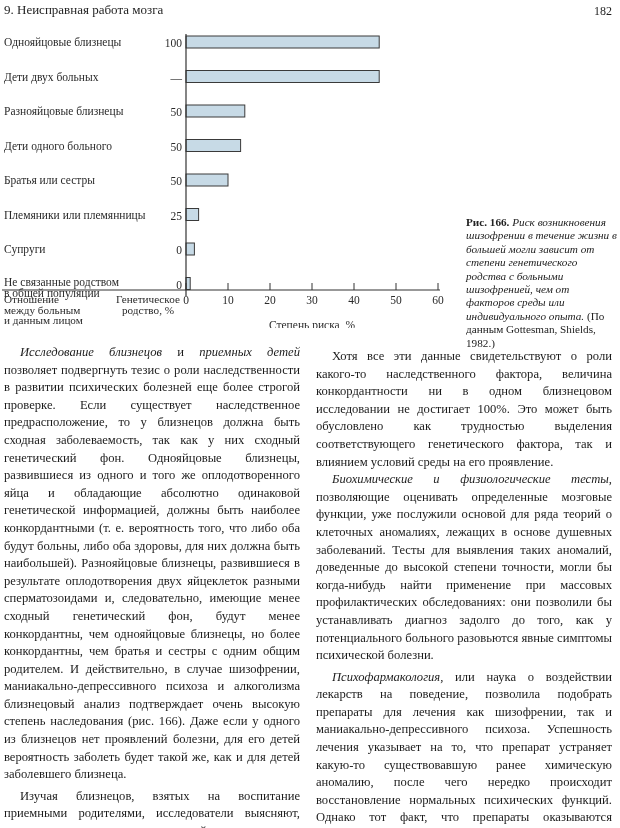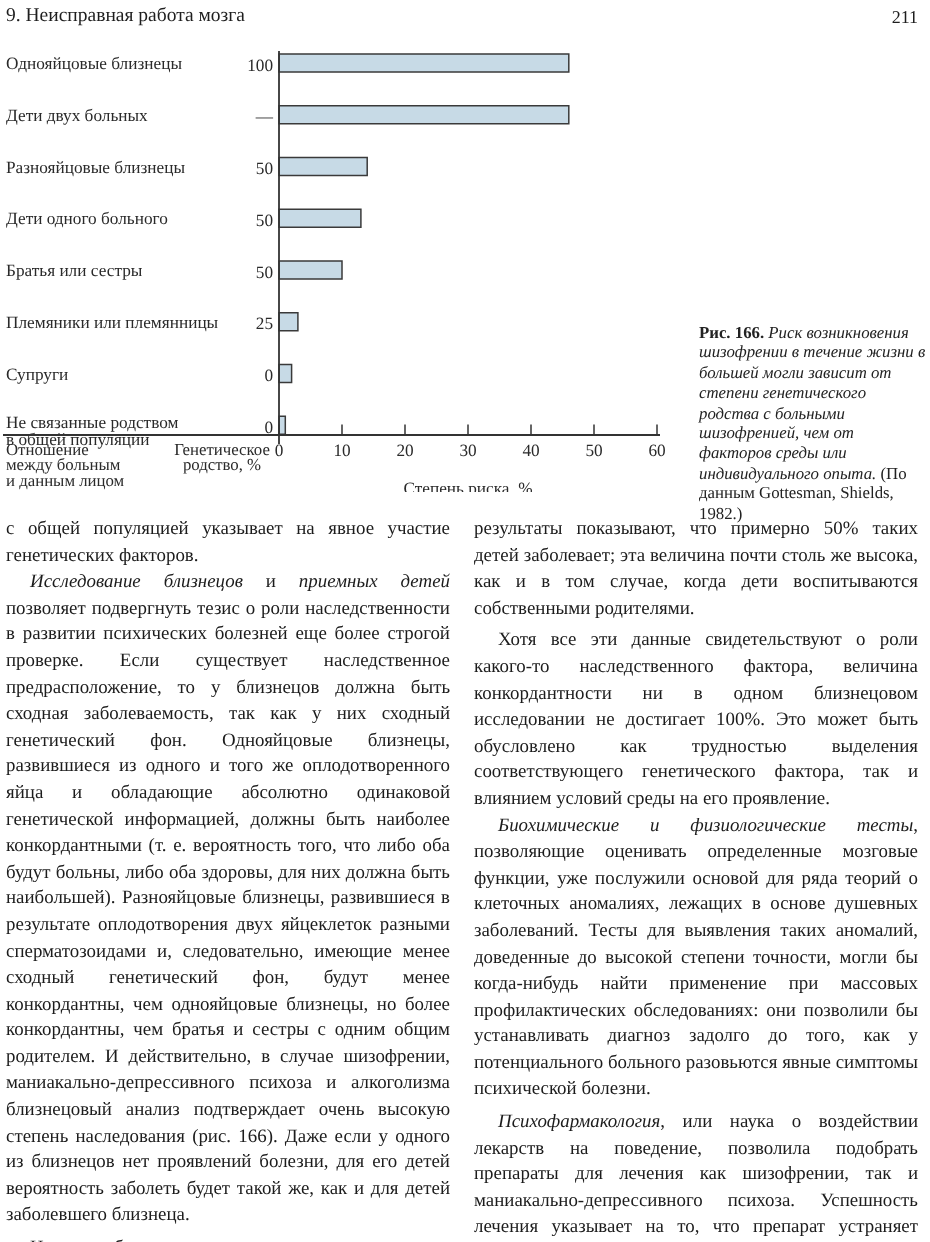--- a/index.html
+++ b/index.html
@@ -20,21 +20,21 @@
   .col p { margin: 0; }
   .col p.indent { text-indent: 16px; }
   .col p.gap { margin-top: 4px; }
   .col i { font-style: italic; margin-top: 37px; }
   .section-title { font-weight: bold; font-size: 12.6px; margin: 26px 0 10px 0; }
 </style>
 </head>
 <body>
 
 <div class="running-head">9. Неисправная работа мозга</div>
-<div class="page-number">211</div>
+<div class="page-number">182</div>
 
 <svg id="chart" width="460" height="300" viewBox="0 0 460 300" xmlns="http://www.w3.org/2000/svg">
   <g id="cat-labels">
       <text x="4" y="18" font-size="11.5"><tspan x="4" dy="0">Однояйцовые близнецы</tspan></text>
       <text x="4" y="52.5" font-size="11.5"><tspan x="4" dy="0">Дети двух больных</tspan></text>
       <text x="4" y="87" font-size="11.5"><tspan x="4" dy="0">Разнояйцовые близнецы</tspan></text>
       <text x="4" y="121.5" font-size="11.5"><tspan x="4" dy="0">Дети одного больного</tspan></text>
       <text x="4" y="156" font-size="11.5"><tspan x="4" dy="0">Братья  или сестры</tspan></text>
       <text x="4" y="190.5" font-size="11.5"><tspan x="4" dy="0">Племяники или  племянницы</tspan></text>
       <text x="4" y="225" font-size="11.5"><tspan x="4" dy="0">Супруги</tspan></text>
@@ -85,23 +85,21 @@
   <text id="xlabel" x="312" y="301" text-anchor="middle" font-size="11.5">Степень риска, %</text>
 </svg>
 
 <div class="caption">
   <b>Рис. 166.</b>
   <i>Риск возникновения шизофрении в течение жизни в большей могли зависит от степени генетического родства с больными шизофренией, чем от факторов среды или индивидуального опыта.</i>
   <span>(По данным Gottesman, Shields, 1982.)</span>
 </div>
 
 <div class="col col-left">
-  <p>с общей популяцией указывает на явное участие генетических факторов.</p>
   <p class="indent"><i>Исследование близнецов</i><span> и </span><i>приемных детей</i><span> позволяет подвергнуть тезис о роли наследственности в развитии психических болезней еще более строгой проверке. Если существует наследственное предрасположение, то у близнецов должна быть сходная заболеваемость, так как у них сходный генетический фон. Однояйцовые близнецы, развившиеся из одного и того же оплодотворенного яйца и обладающие абсолютно одинаковой генетической информацией, должны быть наиболее конкордантными (т. е. вероятность того, что либо оба будут больны, либо оба здоровы, для них должна быть наибольшей). Разнояйцовые близнецы, развившиеся в результате оплодотворения двух яйцеклеток разными сперматозоидами и, следовательно, имеющие менее сходный генетический фон, будут менее конкордантны, чем однояйцовые близнецы, но более конкордантны, чем братья и сестры с одним общим родителем. И действительно, в случае шизофрении, маниакально-депрессивного психоза и алкоголизма близнецовый анализ подтверждает очень высокую степень наследования (рис. 166). Даже если у одного из близнецов нет проявлений болезни, для его детей вероятность заболеть будет такой же, как и для детей заболевшего близнеца.</span></p>
   <p class="indent gap">Изучая близнецов, взятых на воспитание приемными родителями, исследователи выясняют, какова вероятность того, что у детей, у которых один из подлинных родителей был болен шизофренией или маниакально-депрессивным психозом, все-таки разовьются признаки болезни, если даже приемные родители не связаны с ними родством. И вновь</p>
 </div>
 
 <div class="col col-right">
-  <p>результаты показывают, что примерно 50% таких детей заболевает; эта величина почти столь же высока, как и в том случае, когда дети воспитываются собственными родителями.</p>
   <p class="indent gap">Хотя все эти данные свидетельствуют о роли какого-то наследственного фактора, величина конкордантности ни в одном близнецовом исследовании не достигает 100%. Это может быть обусловлено как трудностью выделения соответствующего генетического фактора, так и влиянием условий среды на его проявление.</p>
   <p class="indent"><i>Биохимические и физиологические тесты</i><span>, позволяющие оценивать определенные мозговые функции, уже послужили основой для ряда теорий о клеточных аномалиях, лежащих в основе душевных заболеваний. Тесты для выявления таких аномалий, доведенные до высокой степени точности, могли бы когда-нибудь найти применение при массовых профилактических обследованиях: они позволили бы устанавливать диагноз задолго до того, как у потенциального больного разовьются явные симптомы психической болезни.</span></p>
   <p class="indent gap"><i>Психофармакология</i><span>, или наука о воздействии лекарств на поведение, позволила подобрать препараты для лечения как шизофрении, так и маниакально-депрессивного психоза. Успешность лечения указывает на то, что препарат устраняет какую-то существовавшую ранее химическую аномалию, после чего нередко происходит восстановление нормальных психических функций. Однако тот факт, что препараты оказываются эффективными далеко</span></p>
 </div>
 
 </body></html>

